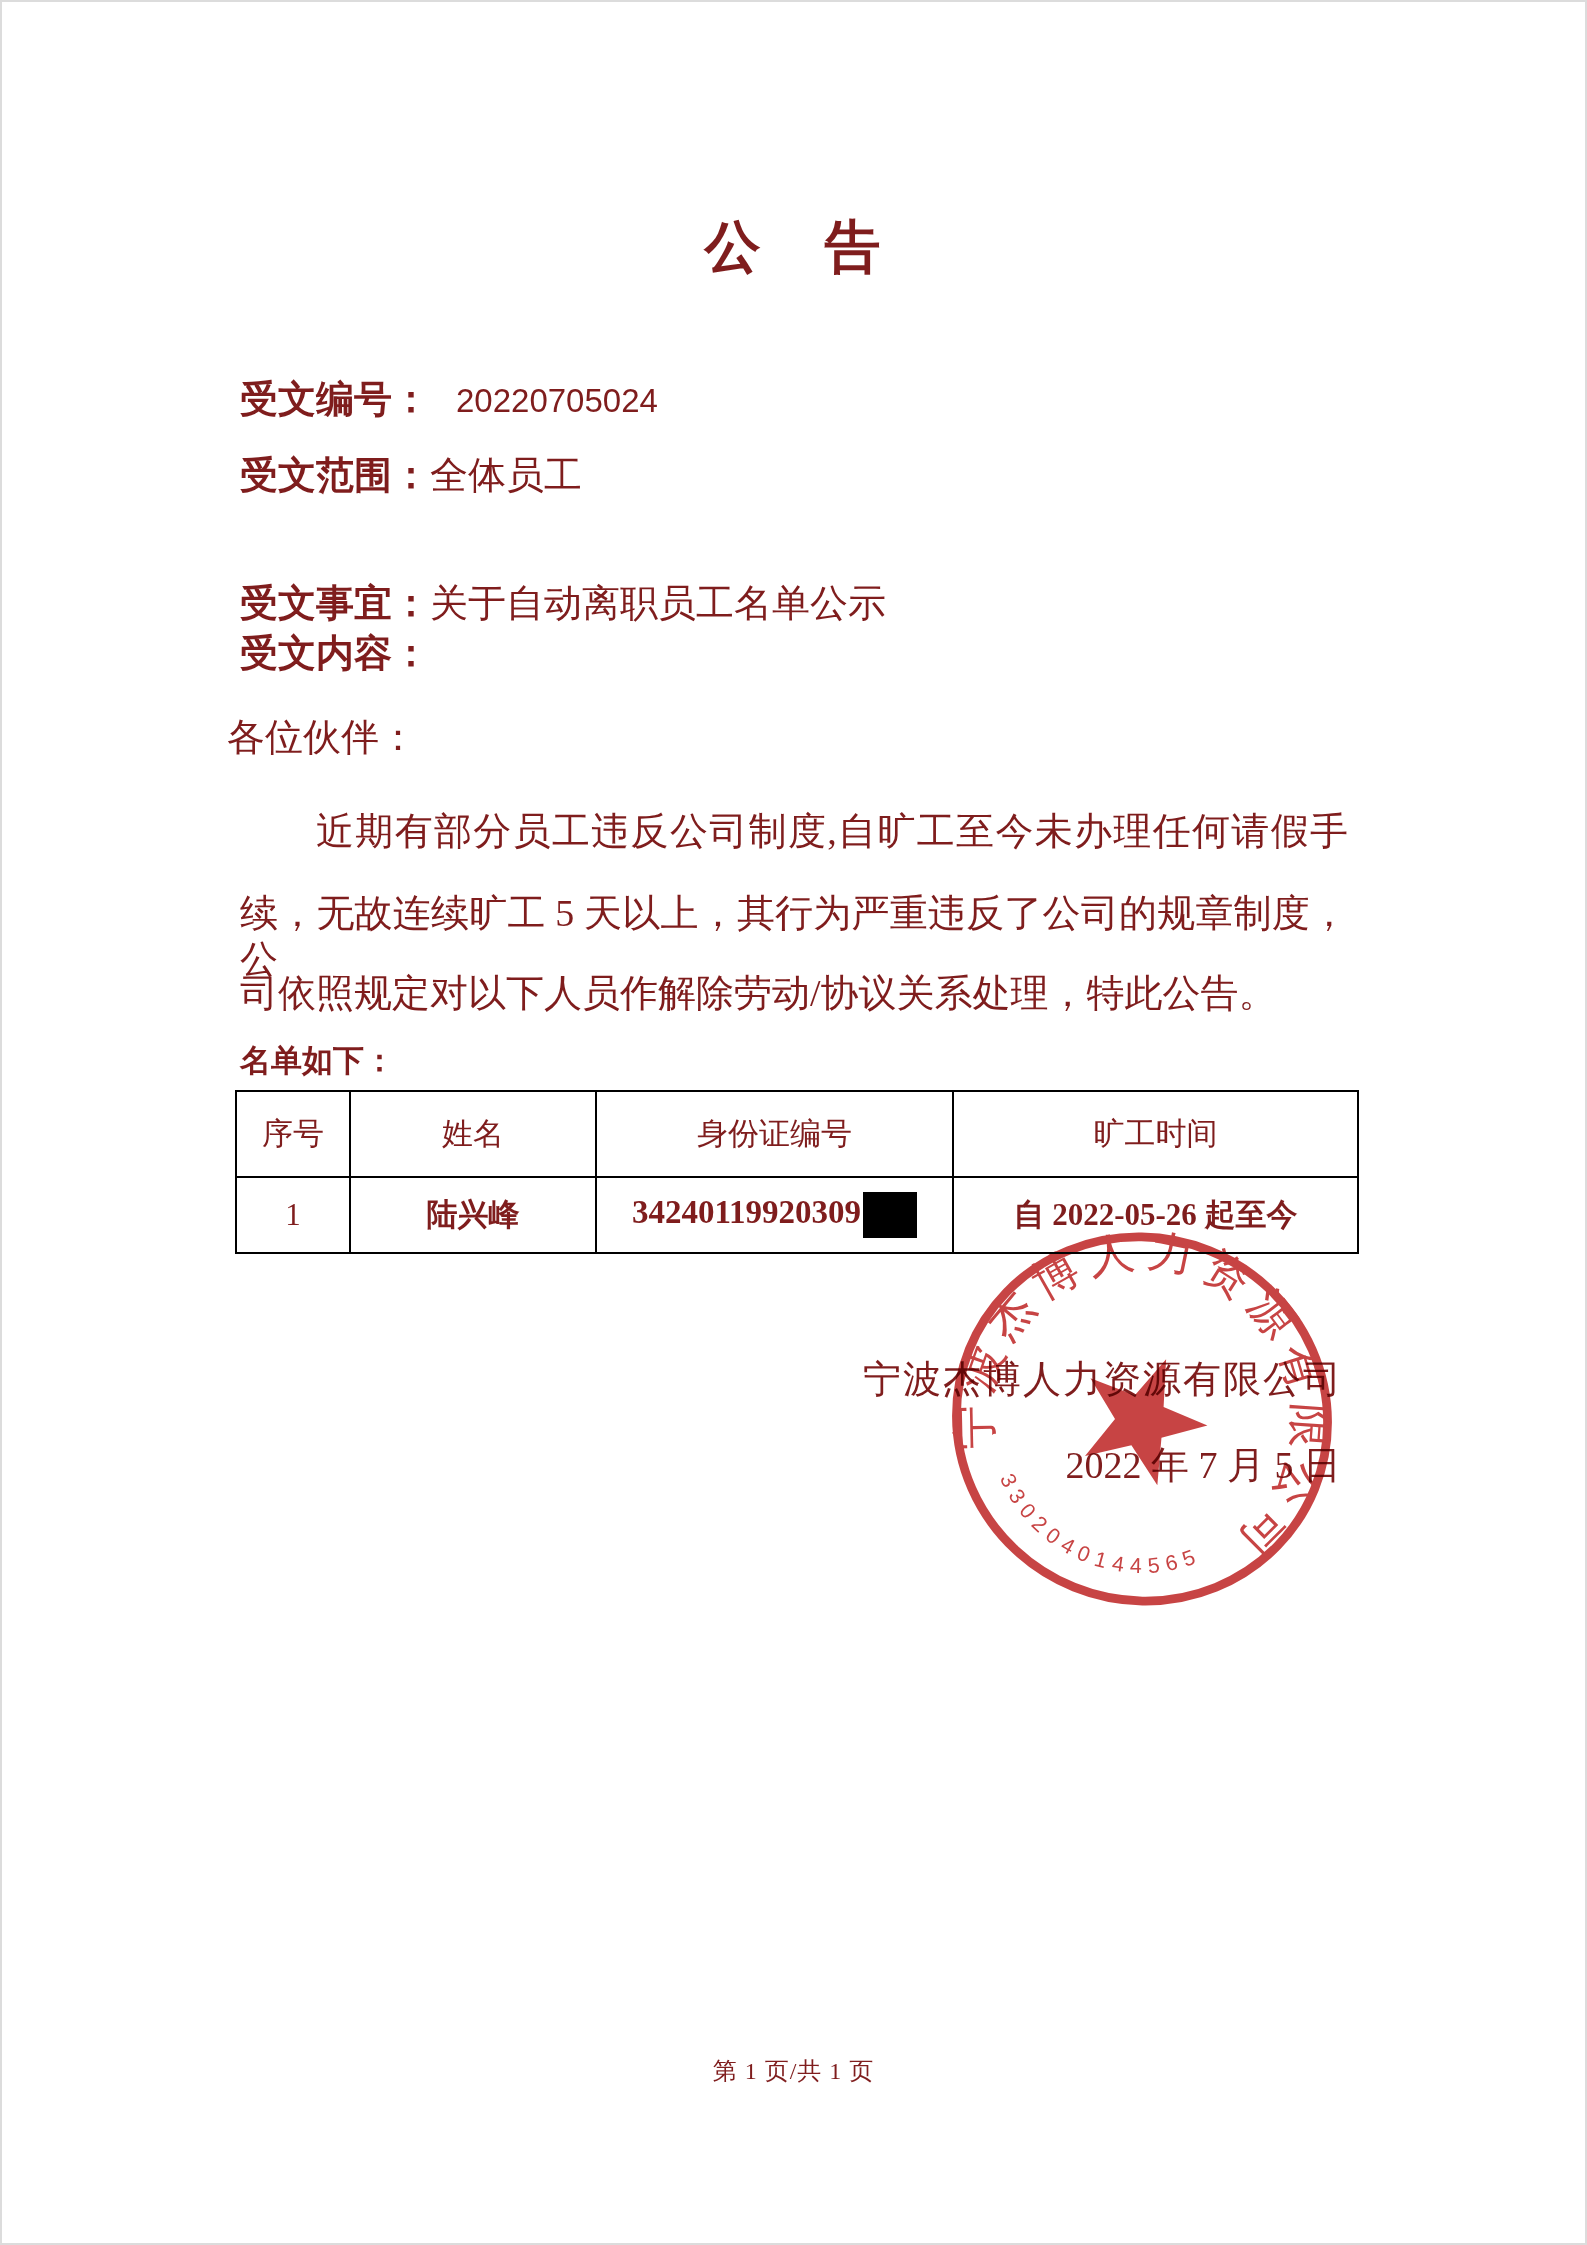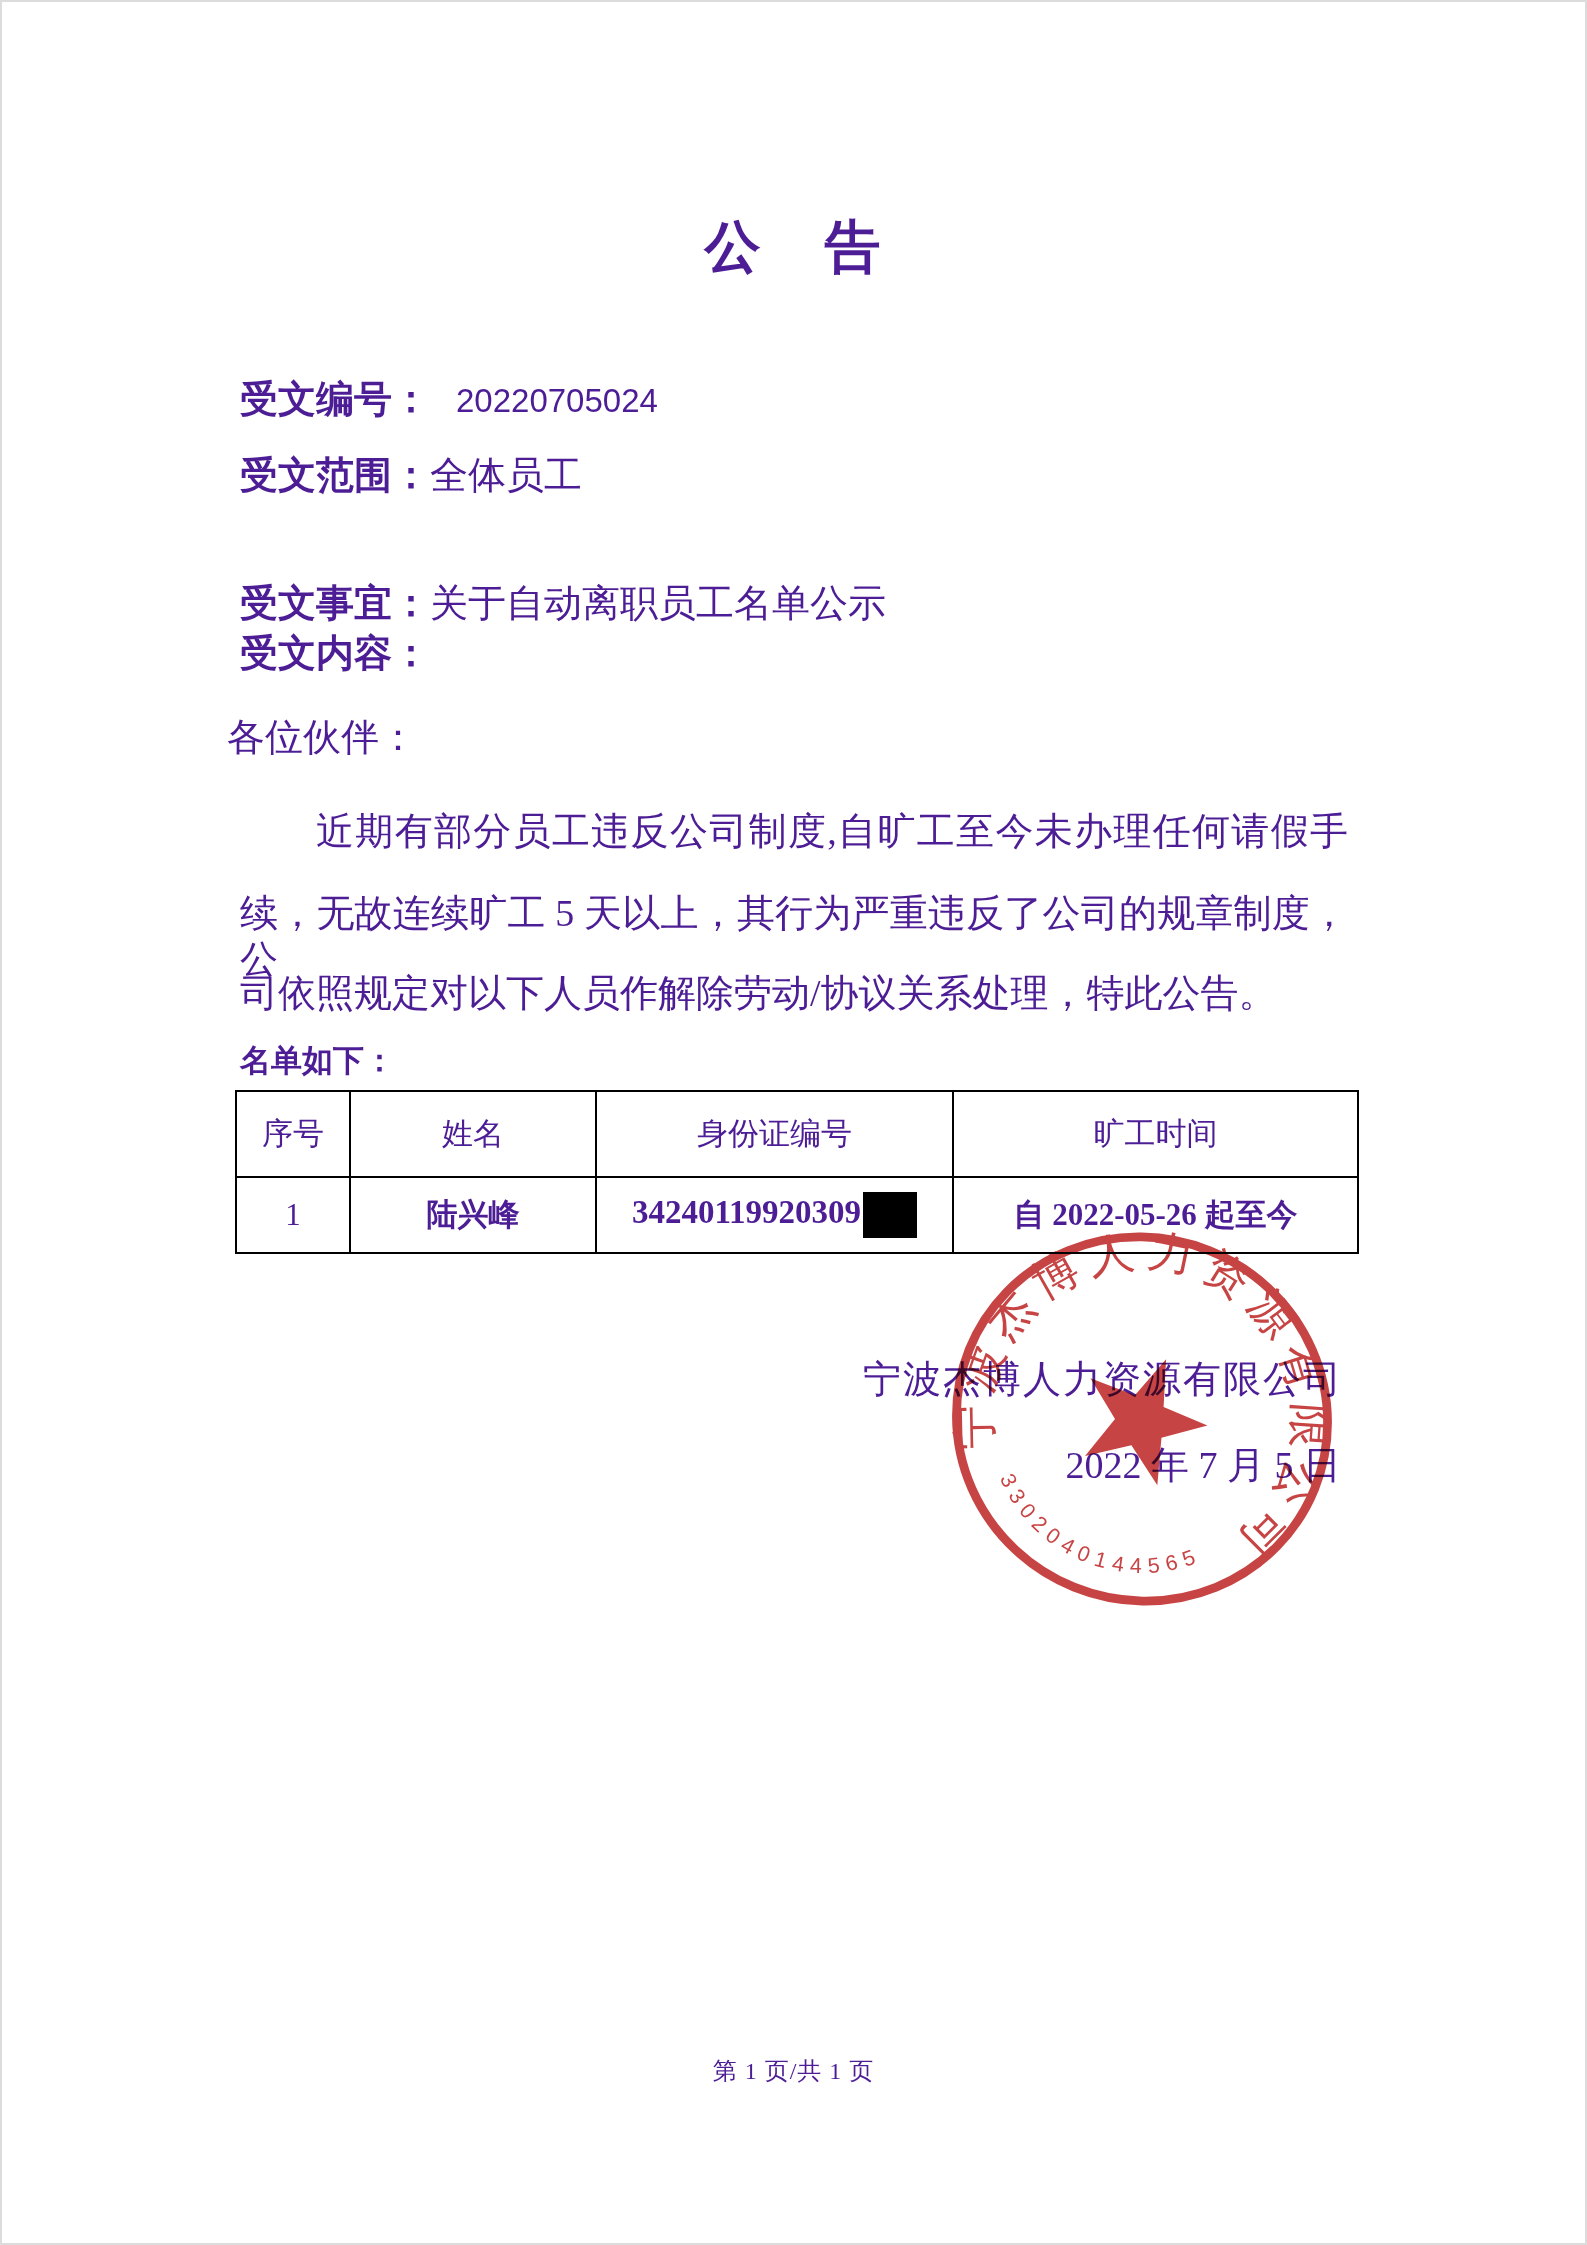--- a/index.html
+++ b/index.html
@@ -3,21 +3,21 @@
 <meta charset="utf-8">
 <style>
   html,body{margin:0;padding:0;background:#ffffff;}
   .page{
     position:relative;
     width:1587px;height:2245px;
     background:#ffffff;
     border:2px solid #dcdcdc;
     box-sizing:border-box;
     font-family:"Liberation Serif","DejaVu Serif",serif;
-    color:#4c1d95;
+    color:#7f1d1d;
     overflow:hidden;
   }
   .doc-title{
     position:absolute;top:208px;left:0;width:100%;
     text-align:center;
     font-size:56px;font-weight:bold;
     word-spacing:46px;
     letter-spacing:2px;
   }
   .field-row{position:absolute;left:238px;width:1120px;font-size:38px;white-space:nowrap;}

